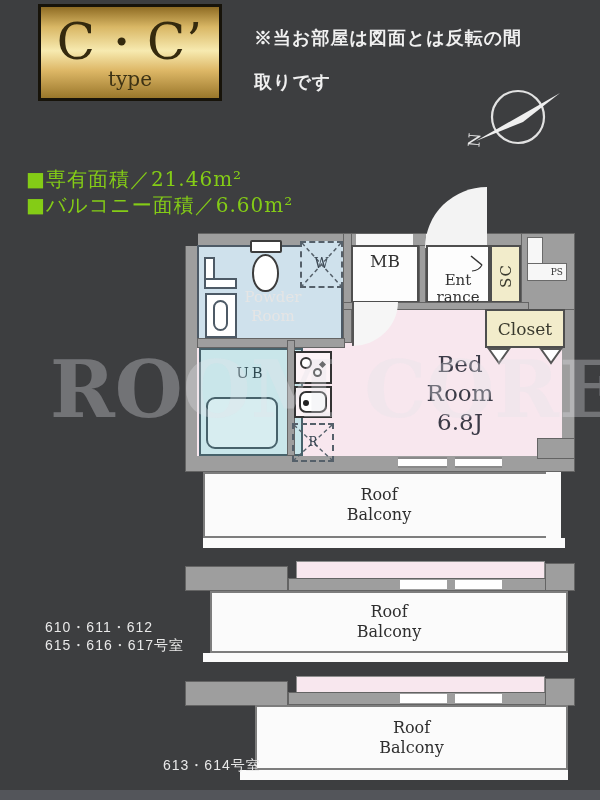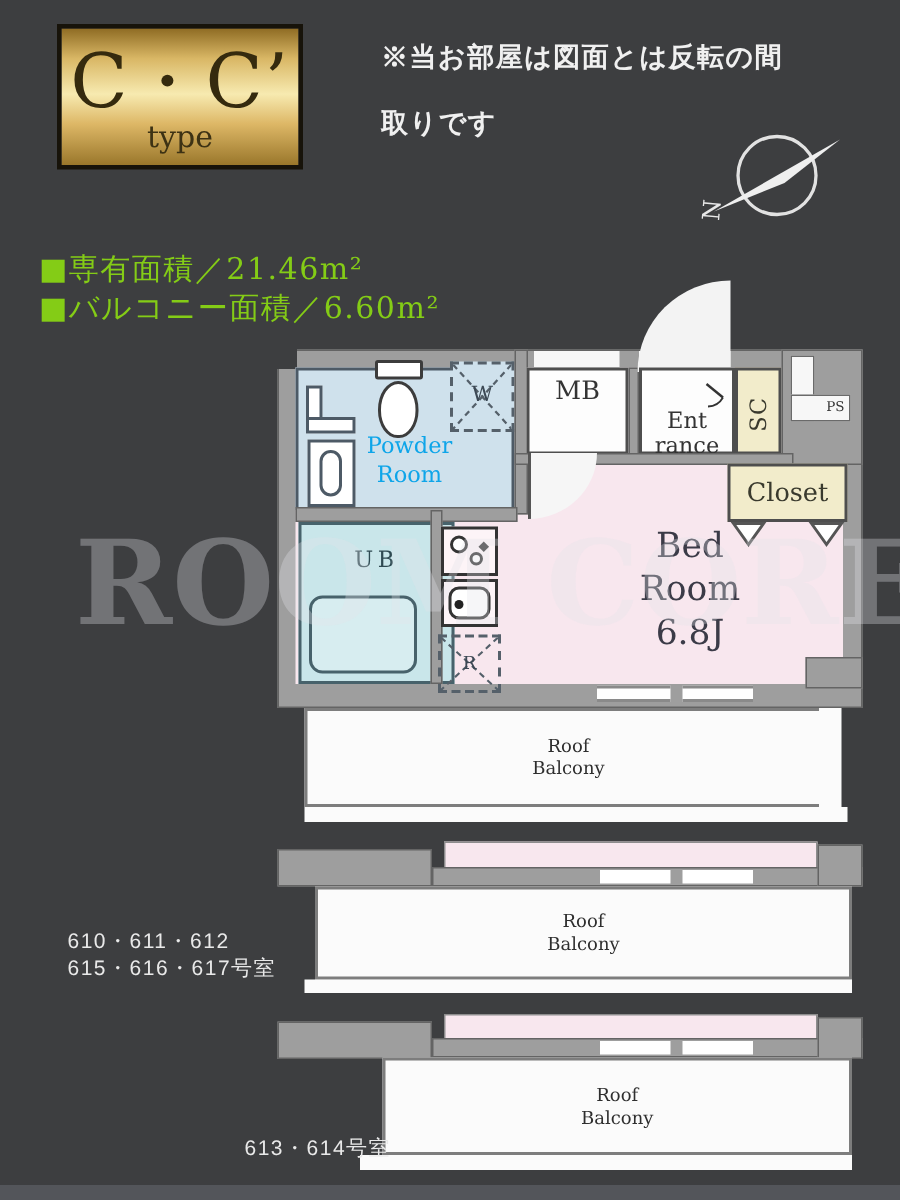--- a/index.html
+++ b/index.html
@@ -5,38 +5,38 @@
   html,body{margin:0;padding:0;}
   .screen{
     position:relative;width:600px;height:800px;overflow:hidden;
     background:var(--bg,#3d3e40);
     font-family:"Liberation Sans", sans-serif;
   }
   .abs{position:absolute;box-sizing:border-box;}
   .serif{font-family:"DejaVu Serif", serif;}
   
   .badge{
-    left:38px;top:16px;width:164px;height:97px;
+    left:38px;top:4px;width:184px;height:97px;
     background:linear-gradient(180deg,#8f6c24 0%,#d9b765 22%,var(--gold_light,#f7eab0) 48%,#ddb766 70%,#9a772b 100%);
     border:3px solid #17130a;
     display:flex;flex-direction:column;align-items:center;justify-content:center;
   }
   .badge-title{font-size:50px;line-height:1;color:#352a0e;letter-spacing:1px;}
   .badge-sub{font-size:20px;line-height:1;color:#3d3214;margin-top:2px;}
   .notice{left:254px;width:335px;font-size:18px;font-weight:bold;color:var(--text,#f0f0f0);letter-spacing:1px;}
   .plan-type{left:26px;top:100px;font-size:52px;color:#f5f5f5;line-height:1;}
   .area-line{left:26px;font-size:20px;color:#84cc16;letter-spacing:1px;}
   
   .wall{background:var(--wall,#9e9e9e);border:1px solid #646464;}
   .whitebit{background:#f7f7f7;}
-  .room-label{color:#0ea5e9;text-align:center;line-height:1.25;}
+  .room-label{color:#e5e5e5;text-align:center;line-height:1.25;}
   .dash{border:2px dashed #55606a;}
   .xsvg{position:absolute;inset:0;width:100%;height:100%;}
   .balcony{background:var(--white,#fbfbfb);border:2px solid #7d7d7d;display:flex;align-items:center;justify-content:center;}
-  .balcony-label{font-size:12px;color:#2e2e2e;text-align:center;line-height:1.25;}
+  .balcony-label{font-size:16px;color:#2e2e2e;text-align:center;line-height:1.25;}
   .unit-label{color:#e9e9e9;font-size:14px;letter-spacing:1px;line-height:1.3;}
   .pinkstrip{background:var(--pink,#f8e7ee);border:1px solid #8d8d8d;}
   .watermark{
     left:50px;top:344px;font-size:78px;font-weight:bold;white-space:nowrap;
     color:rgba(226,226,232,0.32);letter-spacing:0px;z-index:40;pointer-events:none;
   }
 </style>
 </head>
 <body>
 

